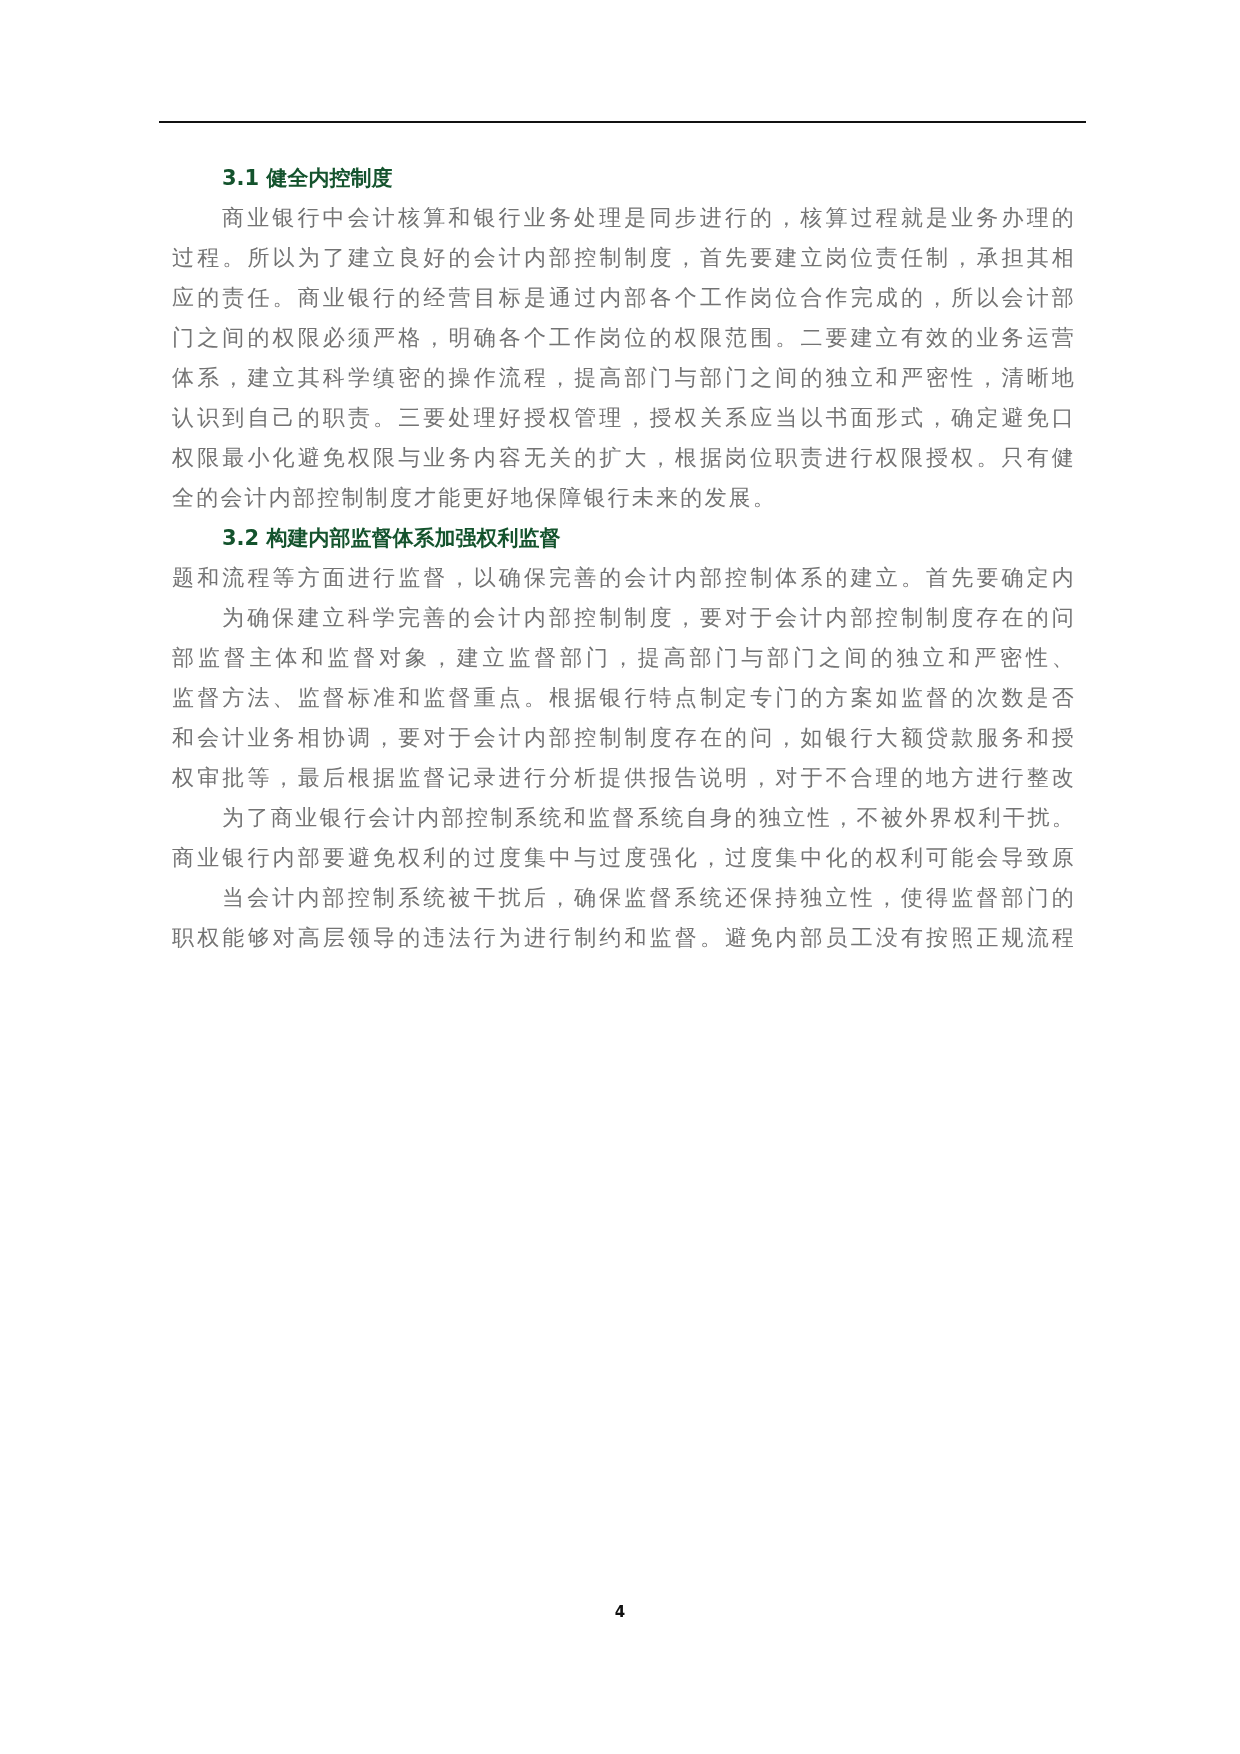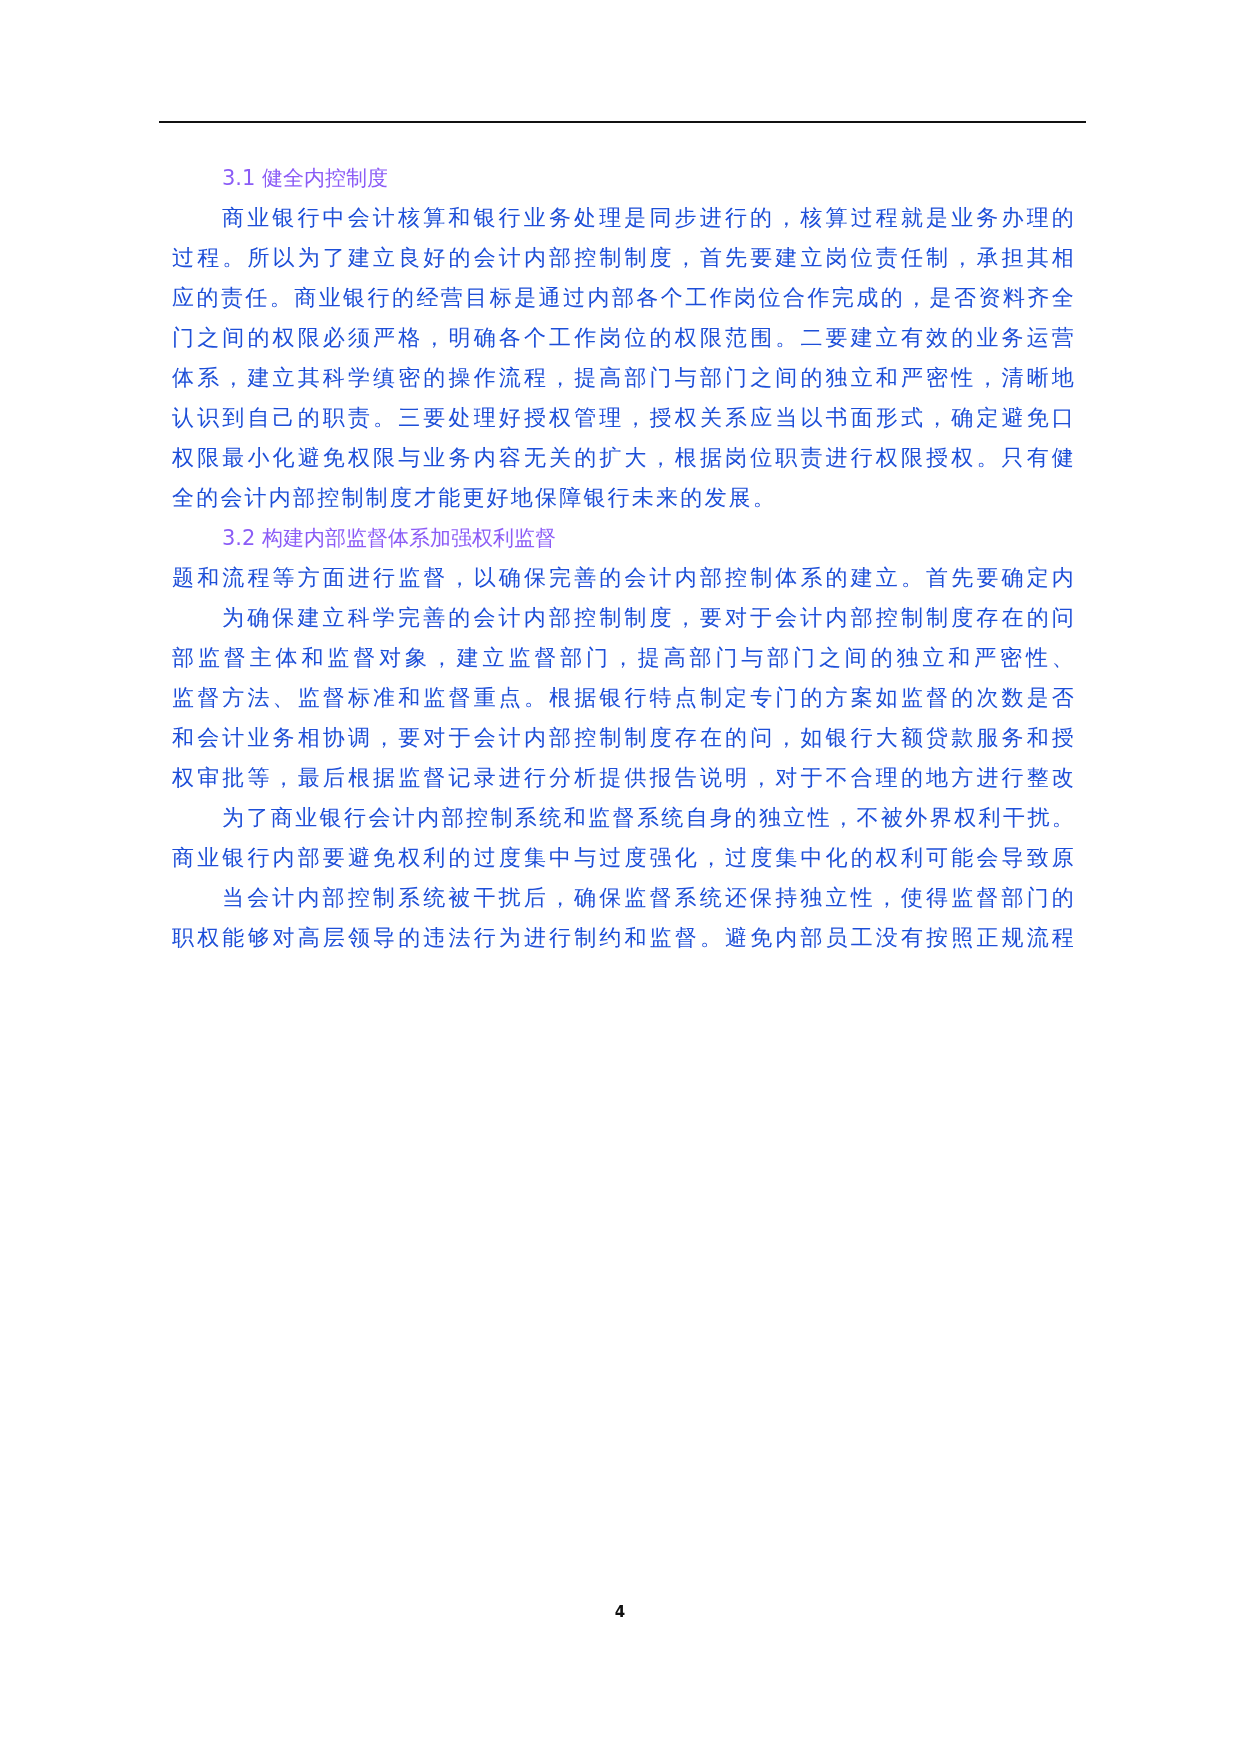--- a/index.html
+++ b/index.html
@@ -30,37 +30,37 @@
     height: 0;
     border-top: 2px solid #111;
   }
   .content {
     position: absolute;
     left: 172px;
     top: 158px;
     width: 904px;
   }
   .heading {
-    font-weight: normal;
+    font-weight: bold;
     font-size: 21px;
     line-height: 40px;
     height: 40px;
     padding-left: 50px;
-    color: #8b5cf6;
+    color: #14532d;
     margin: 0;
     white-space: nowrap;
   }
   .para {
     margin: 0;
     font-size: 22px;
     line-height: 40px;
     letter-spacing: 2.2px;
     text-align: justify;
     text-indent: 50px;
-    color: #1d4ed8;
+    color: #737373;
   }
   .para .line {
     display: block;
     white-space: nowrap;
     text-align: justify;
     text-align-last: justify;
   }
   .para .line.first {
     padding-left: 50px;
   }
@@ -83,21 +83,21 @@
 
 <div class="page">
   <div class="header-rule"></div>
 
   <div class="content">
 
     <h2 class="heading">3.1 健全内控制度</h2>
     <p class="para" style="text-indent:0">
       <span class="line first">商业银行中会计核算和银行业务处理是同步进行的，核算过程就是业务办理的</span>
       <span class="line">过程。所以为了建立良好的会计内部控制制度，首先要建立岗位责任制，承担其相</span>
-      <span class="line">应的责任。商业银行的经营目标是通过内部各个工作岗位合作完成的，是否资料齐全</span>
+      <span class="line">应的责任。商业银行的经营目标是通过内部各个工作岗位合作完成的，所以会计部</span>
       <span class="line">门之间的权限必须严格，明确各个工作岗位的权限范围。二要建立有效的业务运营</span>
       <span class="line">体系，建立其科学缜密的操作流程，提高部门与部门之间的独立和严密性，清晰地</span>
       <span class="line">认识到自己的职责。三要处理好授权管理，授权关系应当以书面形式，确定避免口</span>
       <span class="line">权限最小化避免权限与业务内容无关的扩大，根据岗位职责进行权限授权。只有健</span>
       <span class="line last">全的会计内部控制制度才能更好地保障银行未来的发展。</span>
     </p>
 
     <h2 class="heading">3.2 构建内部监督体系加强权利监督</h2>
 
     <p class="para" style="text-indent:0">

